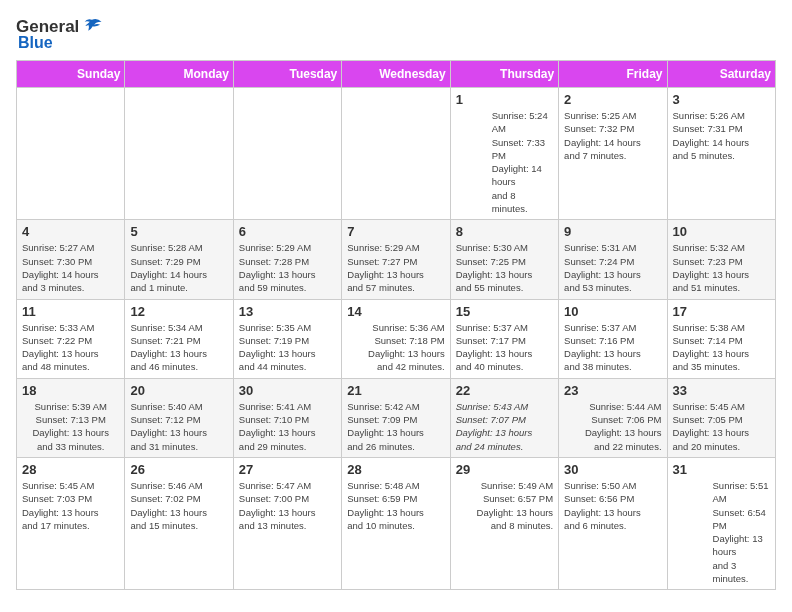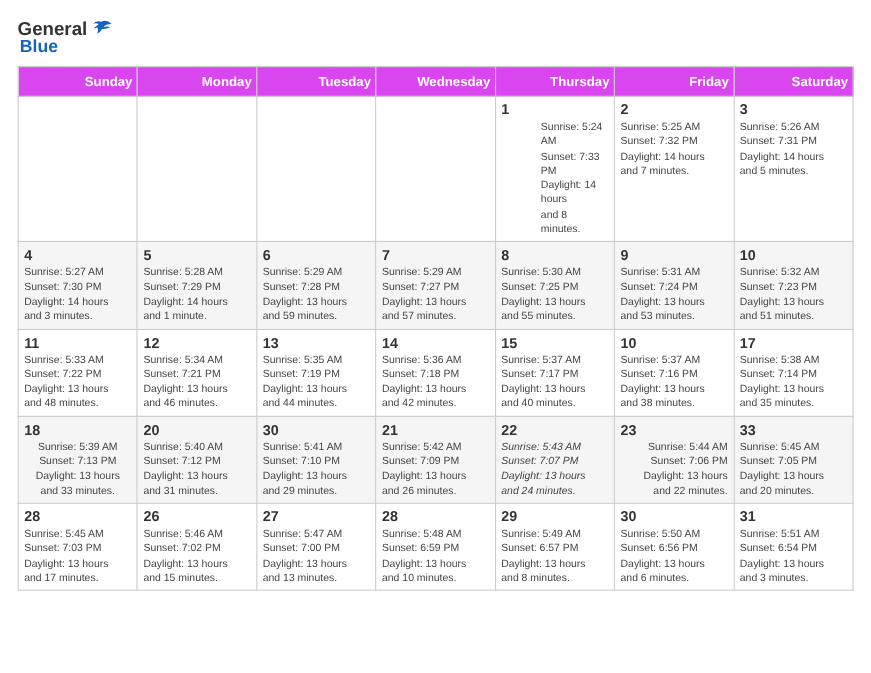--- a/index.html
+++ b/index.html
@@ -205,21 +205,21 @@
         </td>
         <td>
           <span class="day-number">13</span>
           <div class="day-info" style="white-space: pre-line;">Sunrise: 5:35 AM
 Sunset: 7:19 PM
 Daylight: 13 hours
 and 44 minutes.</div>
         </td>
         <td>
           <span class="day-number">14</span>
-          <div class="day-info" style="white-space: pre-line;">Sunrise: 5:36 AM
+          <div class="day-info" style="white-space: pre-line; text-align: right;">Sunrise: 5:36 AM
 Sunset: 7:18 PM
 Daylight: 13 hours
 and 42 minutes.</div>
         </td>
         <td>
           <span class="day-number">15</span>
           <div class="day-info" style="white-space: pre-line;">Sunrise: 5:37 AM
 Sunset: 7:17 PM
 Daylight: 13 hours
 and 40 minutes.</div>
@@ -314,34 +314,34 @@
         </td>
         <td>
           <span class="day-number">28</span>
           <div class="day-info" style="white-space: pre-line;">Sunrise: 5:48 AM
 Sunset: 6:59 PM
 Daylight: 13 hours
 and 10 minutes.</div>
         </td>
         <td>
           <span class="day-number">29</span>
-          <div class="day-info" style="white-space: pre-line;">Sunrise: 5:49 AM
+          <div class="day-info" style="white-space: pre-line; text-align: right;">Sunrise: 5:49 AM
 Sunset: 6:57 PM
 Daylight: 13 hours
 and 8 minutes.</div>
         </td>
         <td>
           <span class="day-number">30</span>
           <div class="day-info" style="white-space: pre-line;">Sunrise: 5:50 AM
 Sunset: 6:56 PM
 Daylight: 13 hours
 and 6 minutes.</div>
         </td>
         <td>
           <span class="day-number">31</span>
-          <div class="day-info" style="white-space: pre-line;">Sunrise: 5:51 AM
+          <div class="day-info" style="white-space: pre-line; margin-left: 40px;">Sunrise: 5:51 AM
 Sunset: 6:54 PM
 Daylight: 13 hours
 and 3 minutes.</div>
         </td>
       </tr>
     </tbody>
 </table>
 
 </body></html>

